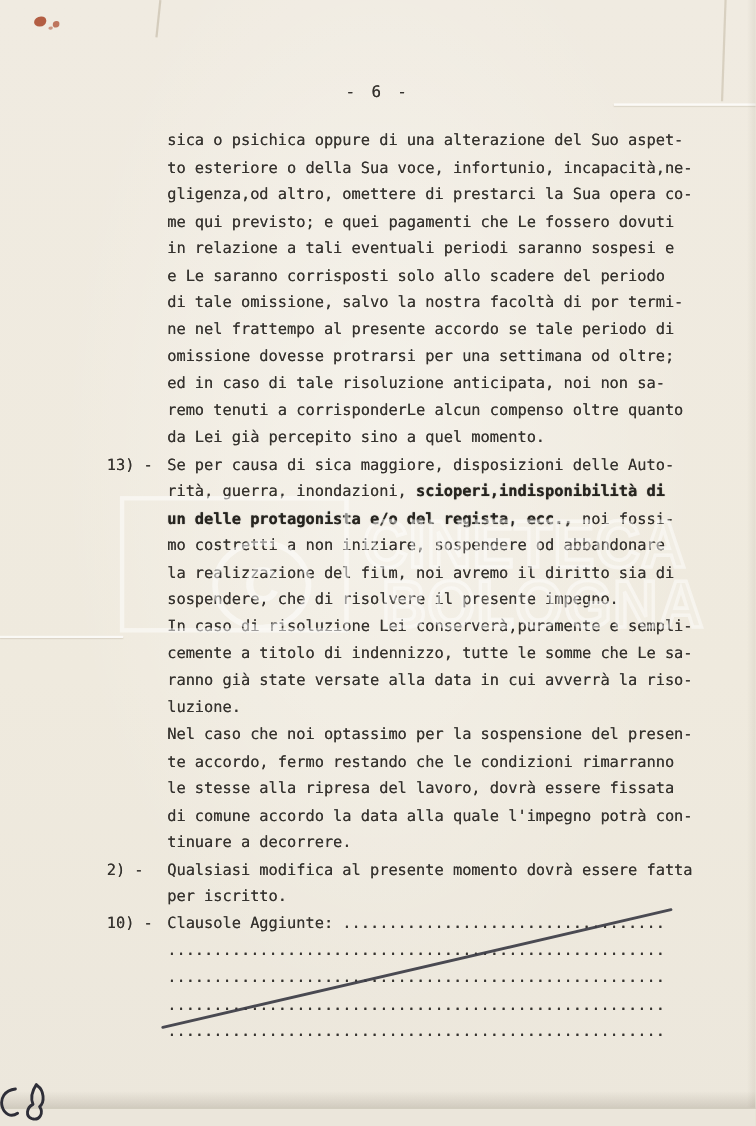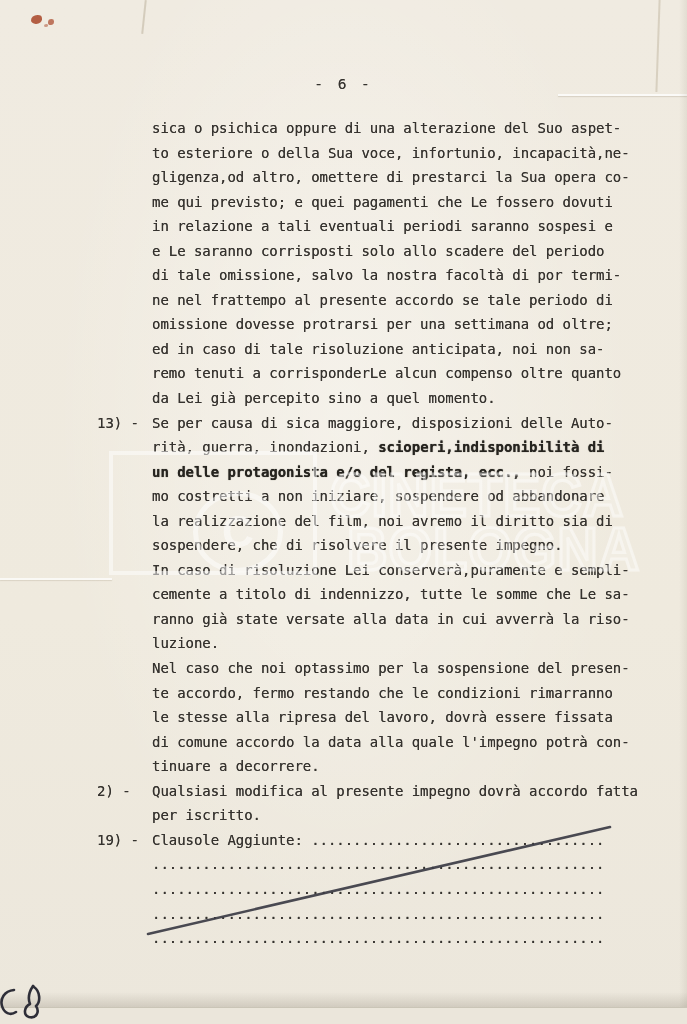--- a/index.html
+++ b/index.html
@@ -106,26 +106,26 @@
 ranno già state versate alla data in cui avverrà la riso-
 luzione.
 Nel caso che noi optassimo per la sospensione del presen-
 te accordo, fermo restando che le condizioni rimarranno
 le stesse alla ripresa del lavoro, dovrà essere fissata
 di comune accordo la data alla quale l'impegno potrà con-
 tinuare a decorrere.</span>
     </div>
 
     <div class="item">
-      <span class="num pre">2) -</span><span class="pre">Qualsiasi modifica al presente impegno dovrà accordo fatta
+      <span class="num pre">2) -</span><span class="pre">Qualsiasi modifica al presente momento dovrà essere fatta
 per iscritto.</span>
     </div>
 
     <div class="item">
-      <span class="num pre">19) -</span><span class="pre">Clausole Aggiunte: </span><span class="pre">...................................</span>
+      <span class="num pre">10) -</span><span class="pre">Clausole Aggiunte: </span><span class="pre">...................................</span>
       <div class="pre">......................................................
 ......................................................
 ......................................................
 ......................................................</div>
     </div>
   </div>
 
   <div class="watermark">
     <div class="wm-rect"></div>
     <div class="wm-circle">

